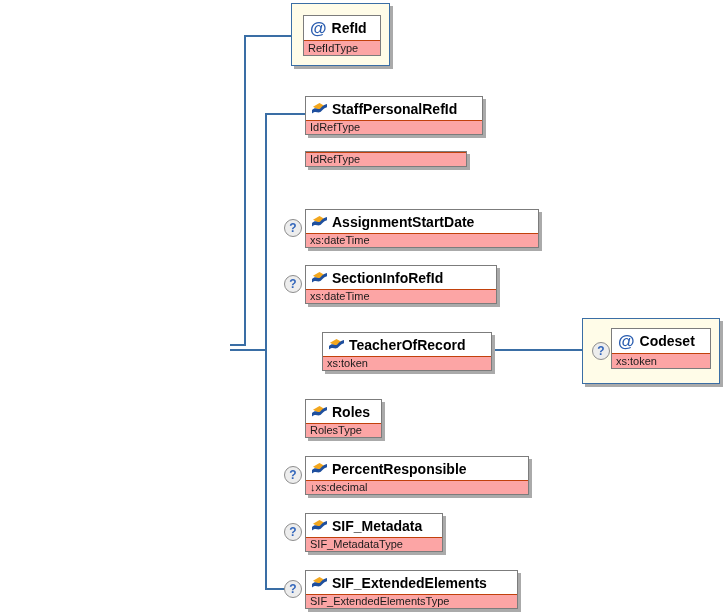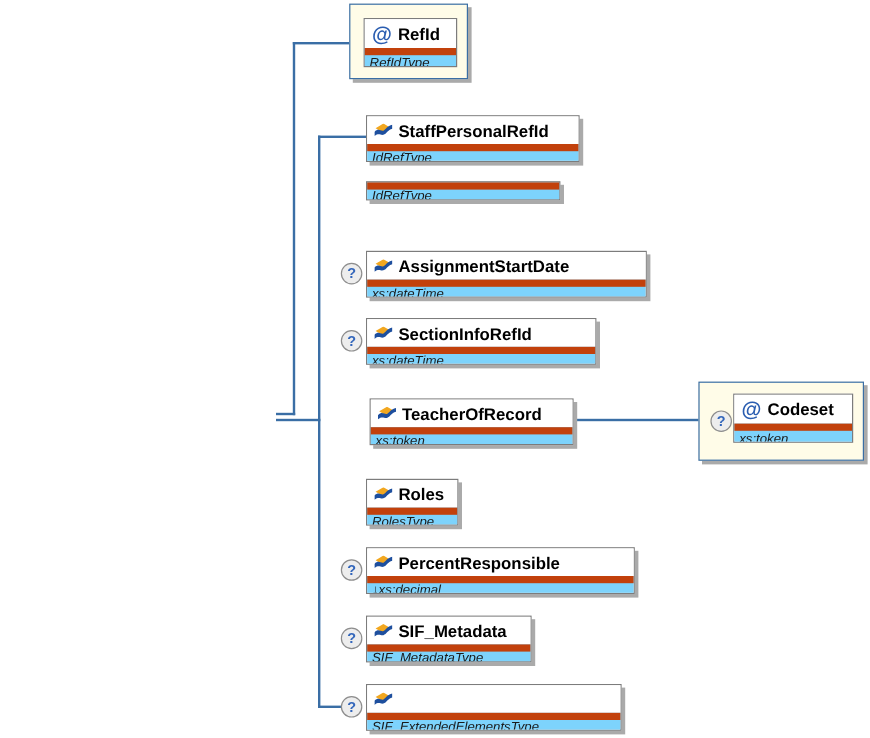--- a/index.html
+++ b/index.html
@@ -17,23 +17,23 @@
   .ebox {
     position:absolute; background:#ffffff; border:1px solid #7c7c7c;
     box-shadow:3px 3px 0 #aaaaaa;
   }
   .ebox .title {
     height:23px; display:flex; align-items:center; gap:5px;
     padding:0 8px 0 6px; font-weight:bold; font-size:14px; color:#000;
     background:#ffffff; white-space:nowrap;
   }
   .ebox .etype {
-    height:14px; background:#7dd3fc; border-top:6px solid #c2410c;
+    height:14px; background:#fca5a5; border-top:1px solid #c2410c;
     font-size:11px; line-height:13px; padding:0 4px; color:#1a1a1a;
-    white-space:nowrap; overflow:hidden;font-style:italic;
+    white-space:nowrap; overflow:hidden;
   }
   
   .abox { box-shadow:none; }
   .abox .title { height:24px; }
   .abox .etype { height:15px; line-height:14px; }
   .at {
     color:#2a5db0; font-weight:bold; font-size:17px; line-height:17px;
   }
   .ename { display:inline-block; }
 
@@ -120,21 +120,21 @@
       <span class="eicon">
           <svg width="15" height="11" viewBox="0 0 15 11">
             <use href="#el-icon"></use>
           </svg>
         </span>
       <span class="ename">SectionInfoRefId</span>
     </div>
     <div class="etype">xs:dateTime</div>
   </div>
 
-  <div class="ebox" style="left:308px;top:332px;width:170px">
+  <div class="ebox" style="left:322px;top:332px;width:170px">
     <div class="title">
       <span class="eicon">
           <svg width="15" height="11" viewBox="0 0 15 11">
             <use href="#el-icon"></use>
           </svg>
         </span>
       <span class="ename">TeacherOfRecord</span>
     </div>
     <div class="etype">xs:token</div>
   </div>
@@ -188,17 +188,18 @@
   </div>
 
   <div class="opt" style="left:284px;top:580px">?</div>
   <div class="ebox" style="left:305px;top:570px;width:213px">
     <div class="title">
       <span class="eicon">
           <svg width="15" height="11" viewBox="0 0 15 11">
             <use href="#el-icon"></use>
           </svg>
         </span>
+      <span class="ename">SIF_ExtendedElements</span>
     </div>
     <div class="etype">SIF_ExtendedElementsType</div>
   </div>
 
 </div>
 
 </body></html>

